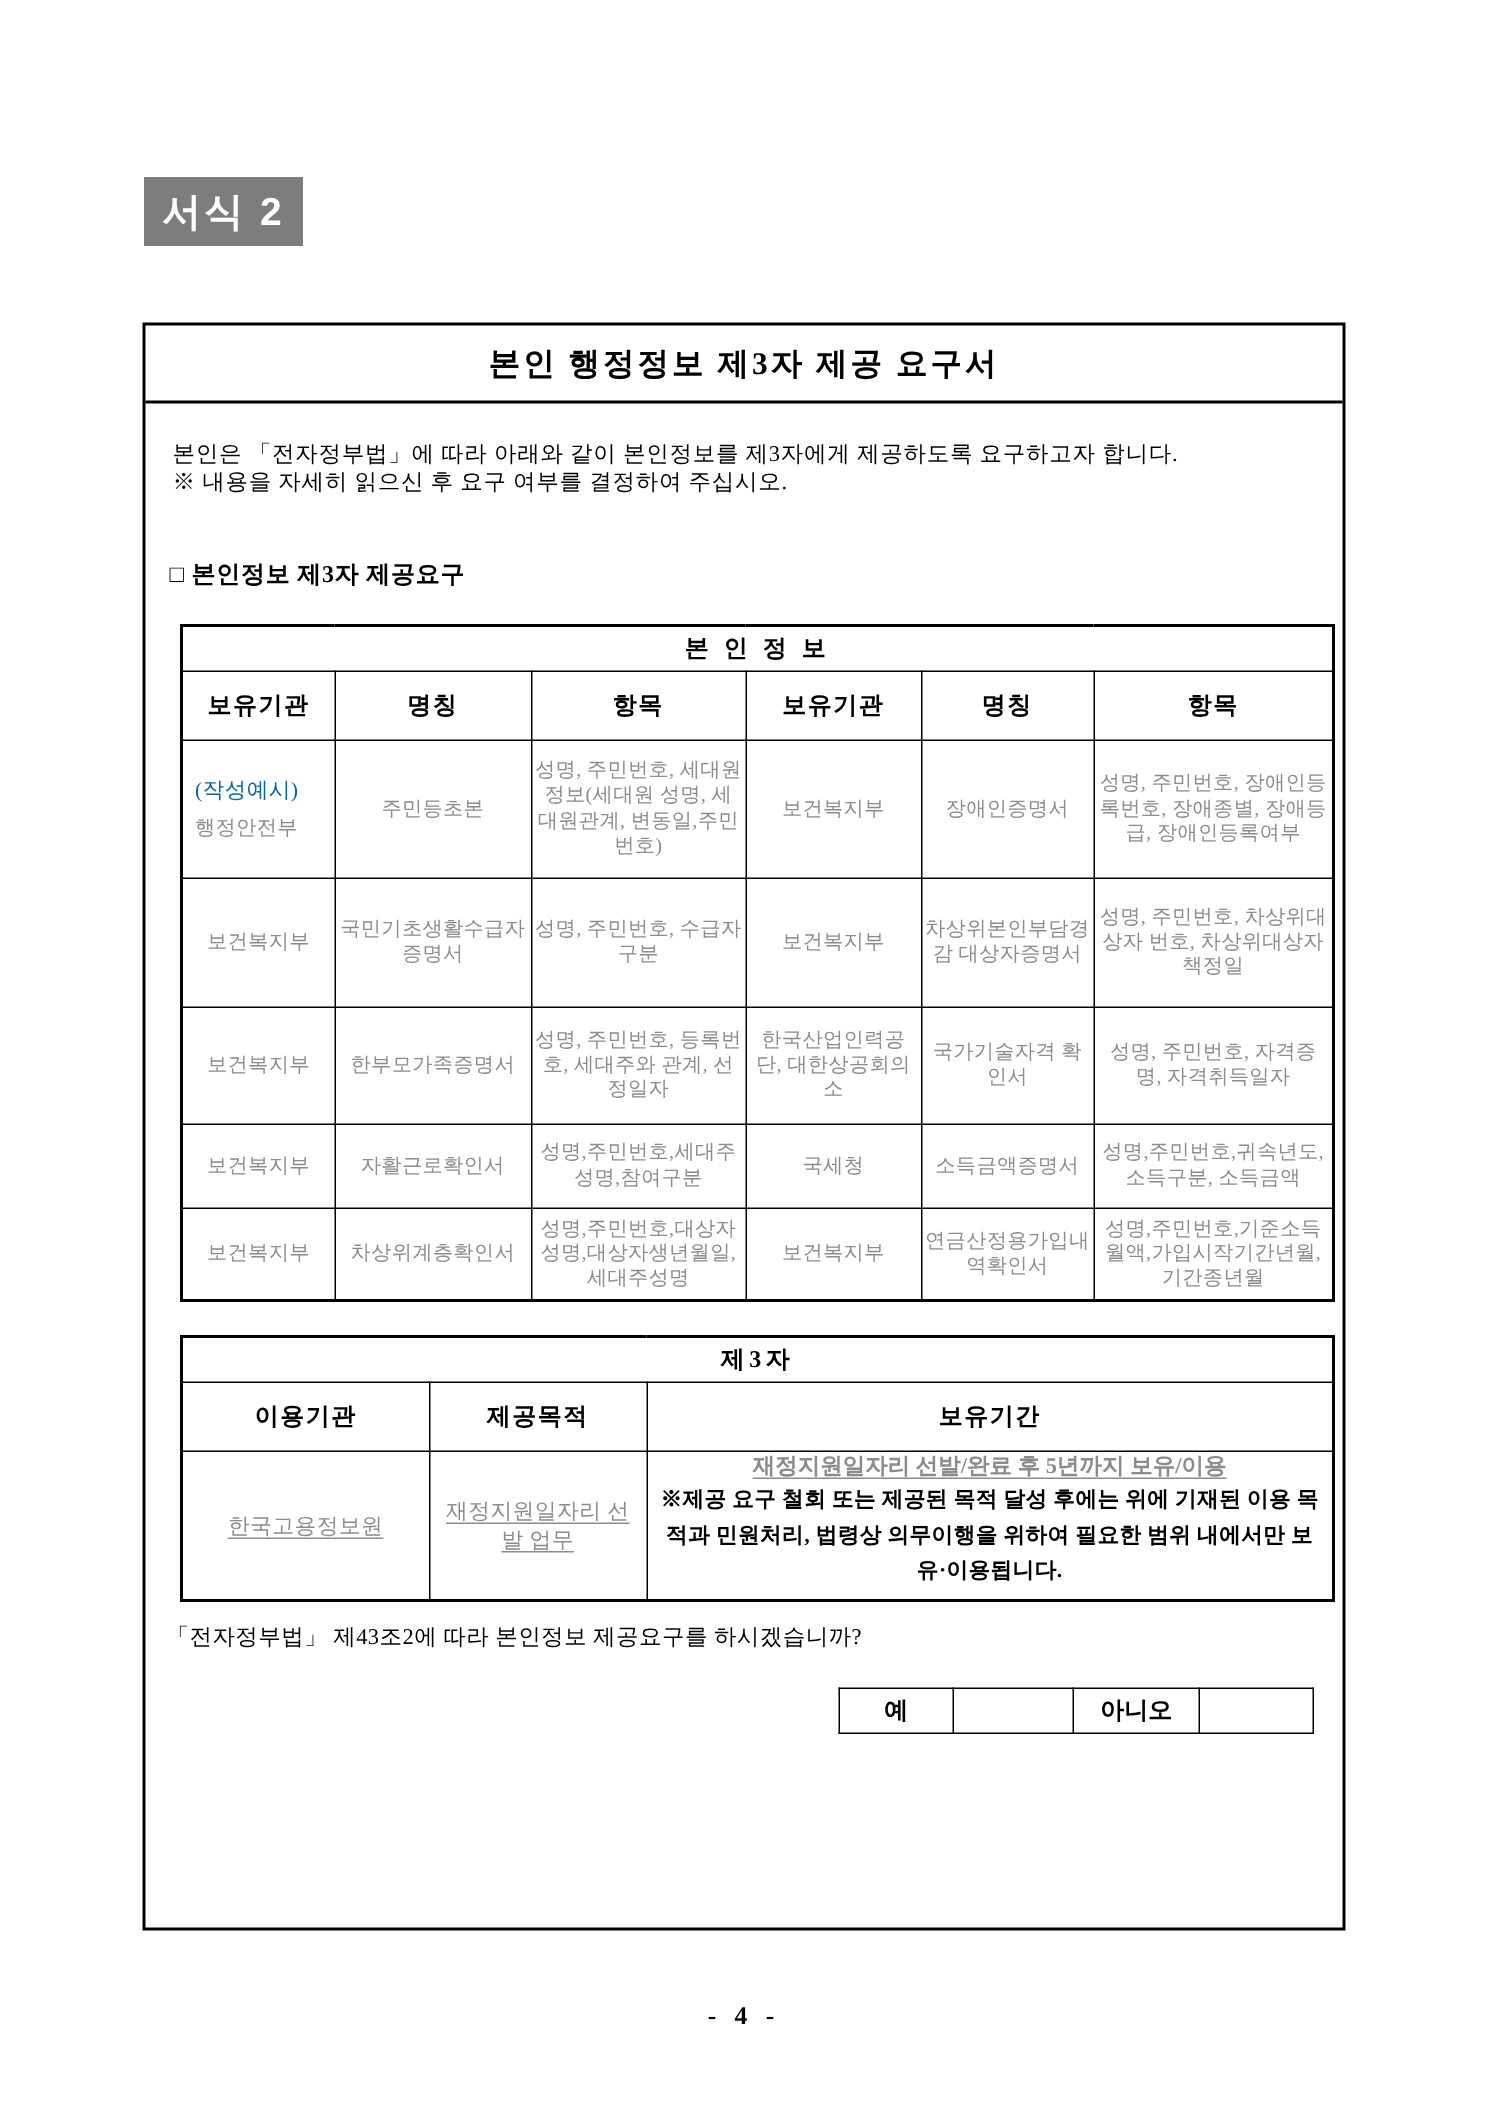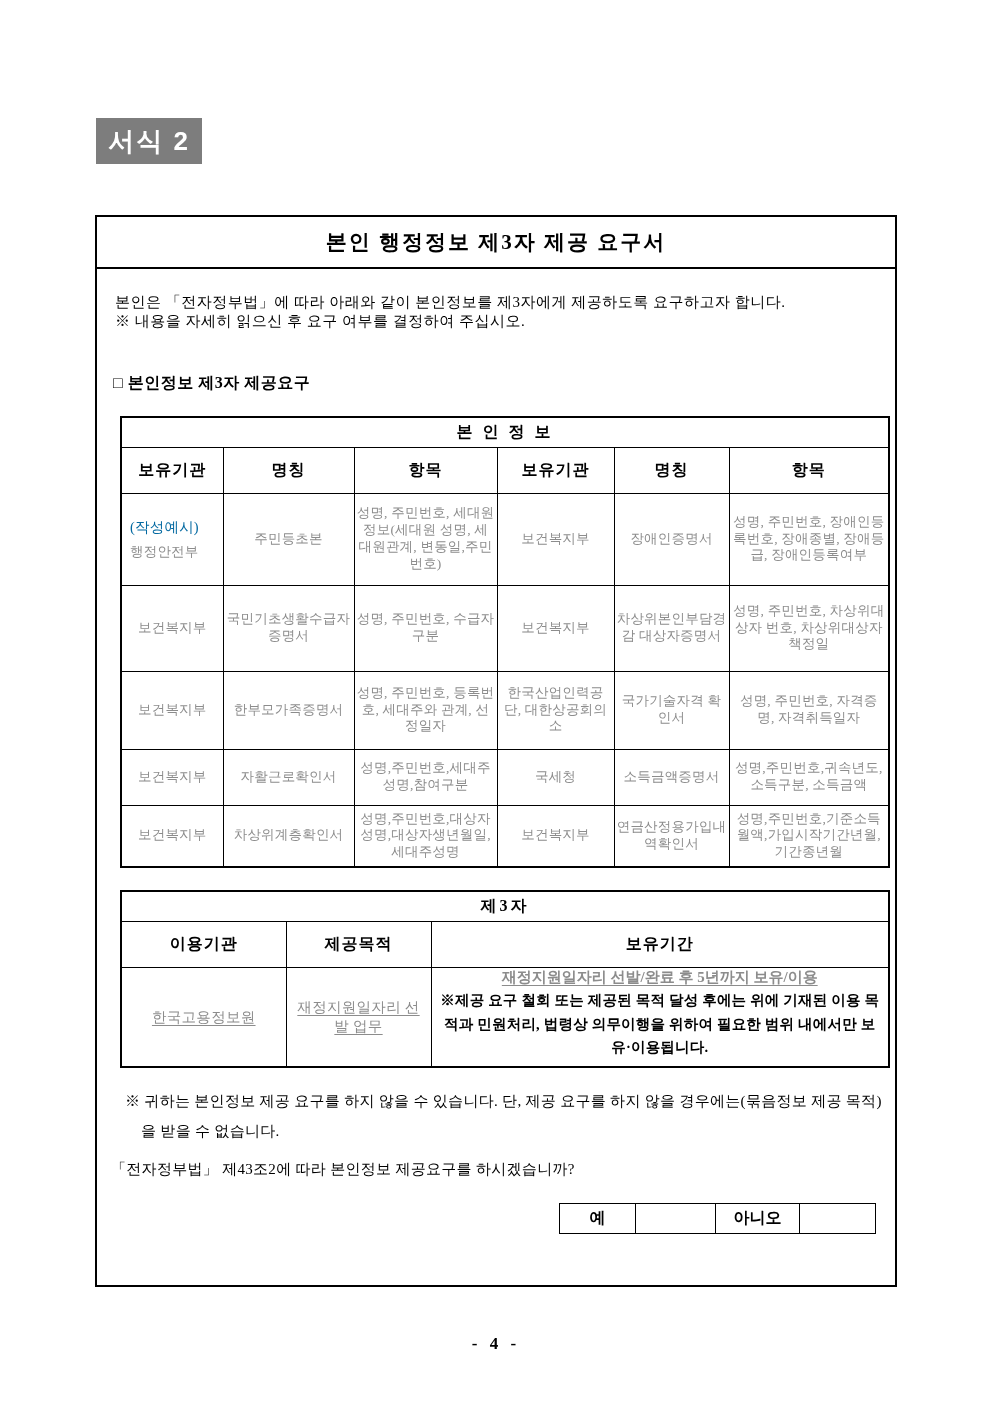--- a/index.html
+++ b/index.html
@@ -213,21 +213,20 @@
             <span class="u">재정지원일자리 선발 업무</span>
           </td>
           <td class="retention">
             <span class="retention-line1"><span class="u">재정지원일자리 선발/완료 후 5년까지 보유/이용</span></span>
             <div class="retention-note">※제공 요구 철회 또는 제공된 목적 달성 후에는 위에 기재된 이용 목적과 민원처리, 법령상 의무이행을 위하여 필요한 범위 내에서만 보유·이용됩니다.</div>
           </td>
         </tr>
       </tbody>
         </table>
 
-      <p class="note1">※ 귀하는 본인정보 제공 요구를 하지 않을 수 있습니다. 단, 제공 요구를 하지 않을 경우에는(묶음정보 제공 목적)을 받을 수 없습니다.</p>
       <p class="question">「전자정부법」  제43조2에 따라 본인정보 제공요구를 하시겠습니까?</p>
 
       <table class="yesno">
         <colgroup>
           <col style="width:76px">
             <col style="width:80px">
             <col style="width:84px">
             <col style="width:76px">
         </colgroup>
         <tbody>

